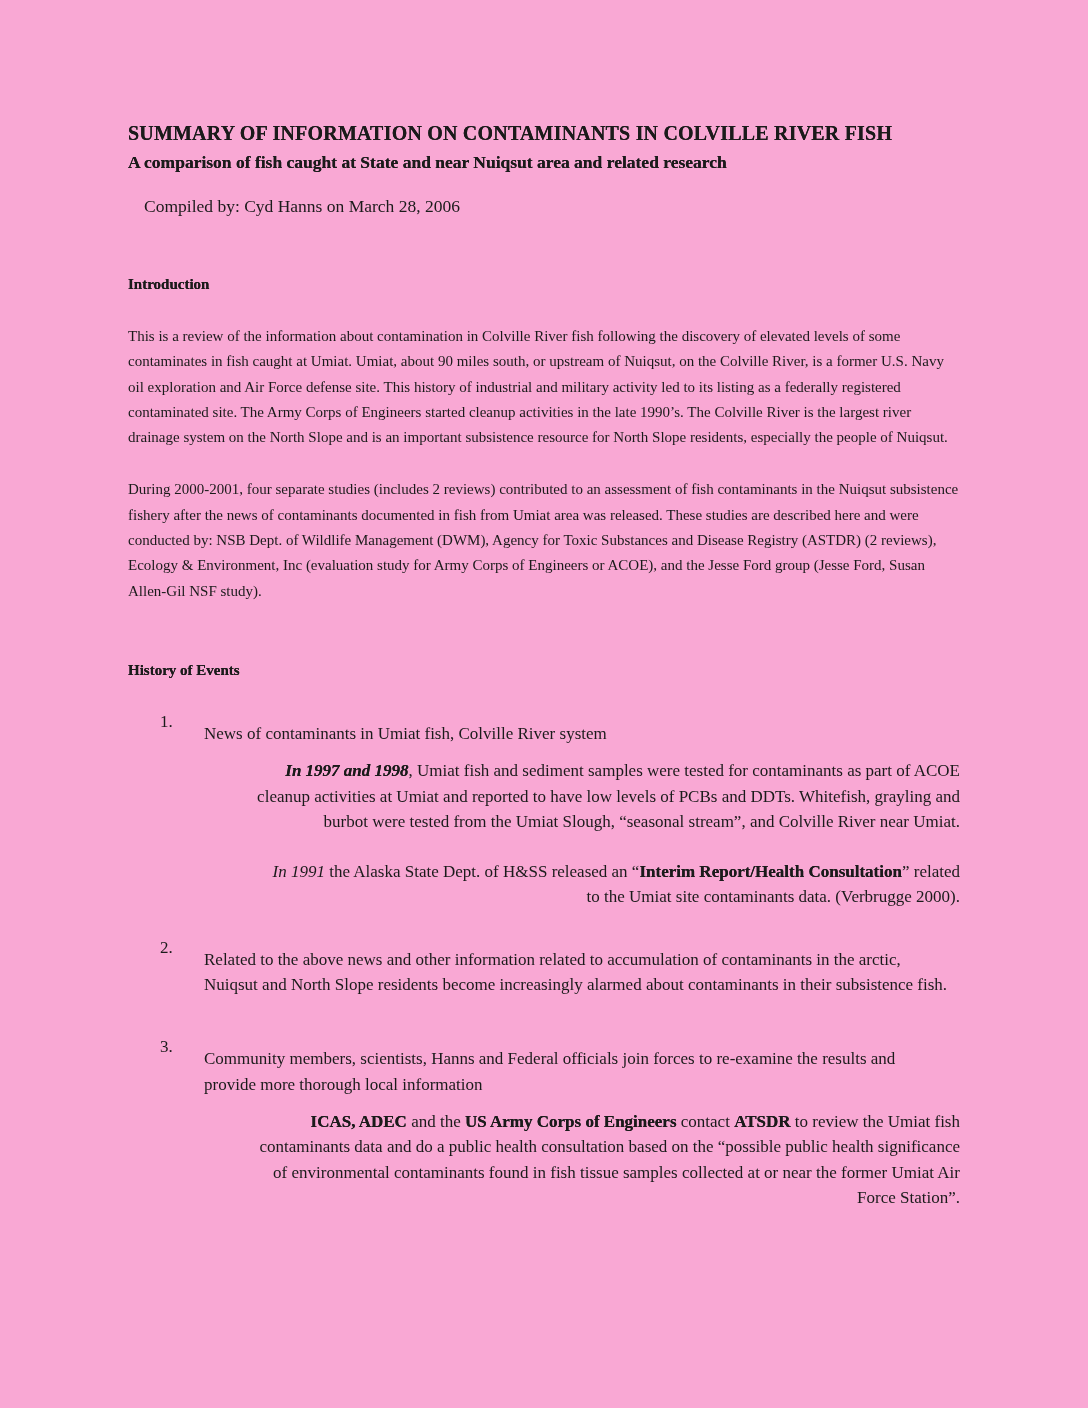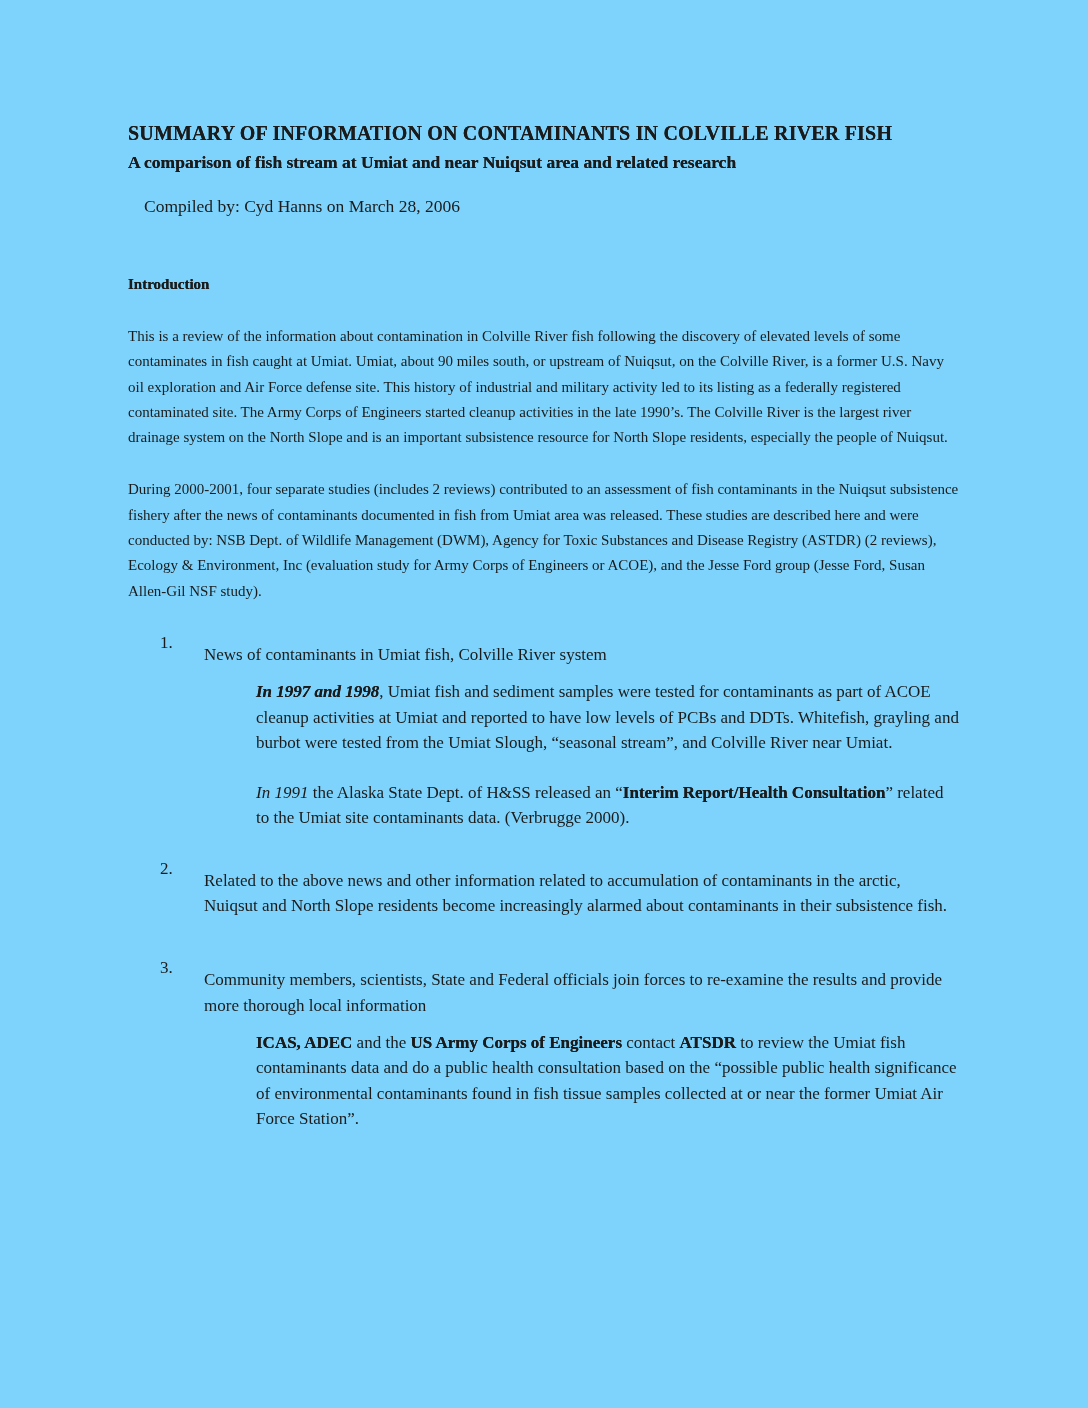--- a/index.html
+++ b/index.html
@@ -12,21 +12,21 @@
     height: 1408px;
     font-family: "Liberation Serif", "DejaVu Serif", serif;
     color: #1b1b1b;
     -webkit-font-smoothing: antialiased;
   }
   .page {
     width: 1088px;
     height: 1408px;
     box-sizing: border-box;
     padding: 118px 128px 0 128px;
-    background: #7dd3fc;
+    background: #f9a8d4;
     overflow: hidden;
   }
   .doc-title {
     margin: 0;
     font-size: 20px;
     line-height: 30px;
     font-weight: bold;
     letter-spacing: 0.2px;
     text-shadow: 0 0 0.5px currentColor;
   }
@@ -65,61 +65,63 @@
   .list-item.first { margin-top: 26px; }
   .li-num {
     flex: none;
     width: 32px;
     margin-left: 32px;
   }
   .li-body { flex: 1; }
   .li-lead { margin: 12px; }
   .subpara {
     margin: 0 0 0 64px;
+    text-align: right;
   }
   .subpara.spaced { margin-top: 25px; }
 </style>
 </head>
 <body>
 
 <div class="page">
 
   <header>
     <h1 class="doc-title">SUMMARY OF INFORMATION ON CONTAMINANTS IN COLVILLE RIVER FISH</h1>
-    <p class="doc-subtitle">A comparison of fish stream at Umiat and near Nuiqsut area and related research</p>
+    <p class="doc-subtitle">A comparison of fish caught at State and near Nuiqsut area and related research</p>
     <p class="doc-compiled">Compiled by: Cyd Hanns on March 28, 2006</p>
   </header>
 
   <section>
     <h2 class="section-heading intro-heading">Introduction</h2>
     <p class="para">This is a review of the information about contamination in Colville River fish following the discovery of elevated levels of some contaminates in fish caught at Umiat. Umiat, about 90 miles south, or upstream of Nuiqsut, on the Colville River, is a former U.S. Navy oil exploration and Air Force defense site. This history of industrial and military activity led to its listing as a federally registered contaminated site. The Army Corps of Engineers started cleanup activities in the late 1990’s. The Colville River is the largest river drainage system on the North Slope and is an important subsistence resource for North Slope residents, especially the people of Nuiqsut.</p>
     <p class="para">During 2000-2001, four separate studies (includes 2 reviews) contributed to an assessment of fish contaminants in the Nuiqsut subsistence fishery after the news of contaminants documented in fish from Umiat area was released. These studies are described here and were conducted by: NSB Dept. of Wildlife Management (DWM), Agency for Toxic Substances and Disease Registry (ASTDR) (2 reviews), Ecology &amp; Environment, Inc (evaluation study for Army Corps of Engineers or ACOE), and the Jesse Ford group (Jesse Ford, Susan Allen-Gil NSF study).</p>
   </section>
 
   <section>
+    <h2 class="section-heading history-heading">History of Events</h2>
 
     <div class="list-item first">
       <span class="li-num">1.</span>
       <div class="li-body">
         <p class="li-lead">News of contaminants in Umiat fish, Colville River system</p>
         <p class="subpara"><span style="font-weight: bold; text-shadow: currentcolor 0px 0px 0.4px; font-style: italic;">In 1997 and 1998</span><span>, Umiat fish and sediment samples were tested for contaminants as part of ACOE cleanup activities at Umiat and reported to have low levels of PCBs and DDTs. Whitefish, grayling and burbot were tested from the Umiat Slough, “seasonal stream”, and Colville River near Umiat.</span></p>
         <p class="subpara spaced"><span style="font-style: italic;">In 1991</span><span> the Alaska State Dept. of H&amp;SS released an “</span><span style="font-weight: bold; text-shadow: currentcolor 0px 0px 0.4px;">Interim Report/Health Consultation</span><span>” related to the Umiat site contaminants data. (Verbrugge 2000).</span></p>
       </div>
     </div>
 
     <div class="list-item">
       <span class="li-num">2.</span>
       <div class="li-body">
         <p class="li-lead">Related to the above news and other information related to accumulation of contaminants in the arctic, Nuiqsut and North Slope residents become increasingly alarmed about contaminants in their subsistence fish.</p>
       </div>
     </div>
 
     <div class="list-item">
       <span class="li-num">3.</span>
       <div class="li-body">
-        <p class="li-lead">Community members, scientists, State and Federal officials join forces to re-examine the results and provide more thorough local information</p>
+        <p class="li-lead">Community members, scientists, Hanns and Federal officials join forces to re-examine the results and provide more thorough local information</p>
         <p class="subpara"><span style="font-weight: bold; text-shadow: currentcolor 0px 0px 0.4px;">ICAS, ADEC</span><span> and the </span><span style="font-weight: bold; text-shadow: currentcolor 0px 0px 0.4px;">US Army Corps of Engineers</span><span> contact </span><span style="font-weight: bold; text-shadow: currentcolor 0px 0px 0.4px;">ATSDR</span><span> to review the Umiat fish contaminants data and do a public health consultation based on the “possible public health significance of environmental contaminants found in fish tissue samples collected at or near the former Umiat Air Force Station”.</span></p>
       </div>
     </div>
 
   </section>
 
 </div>
 
 </body></html>

